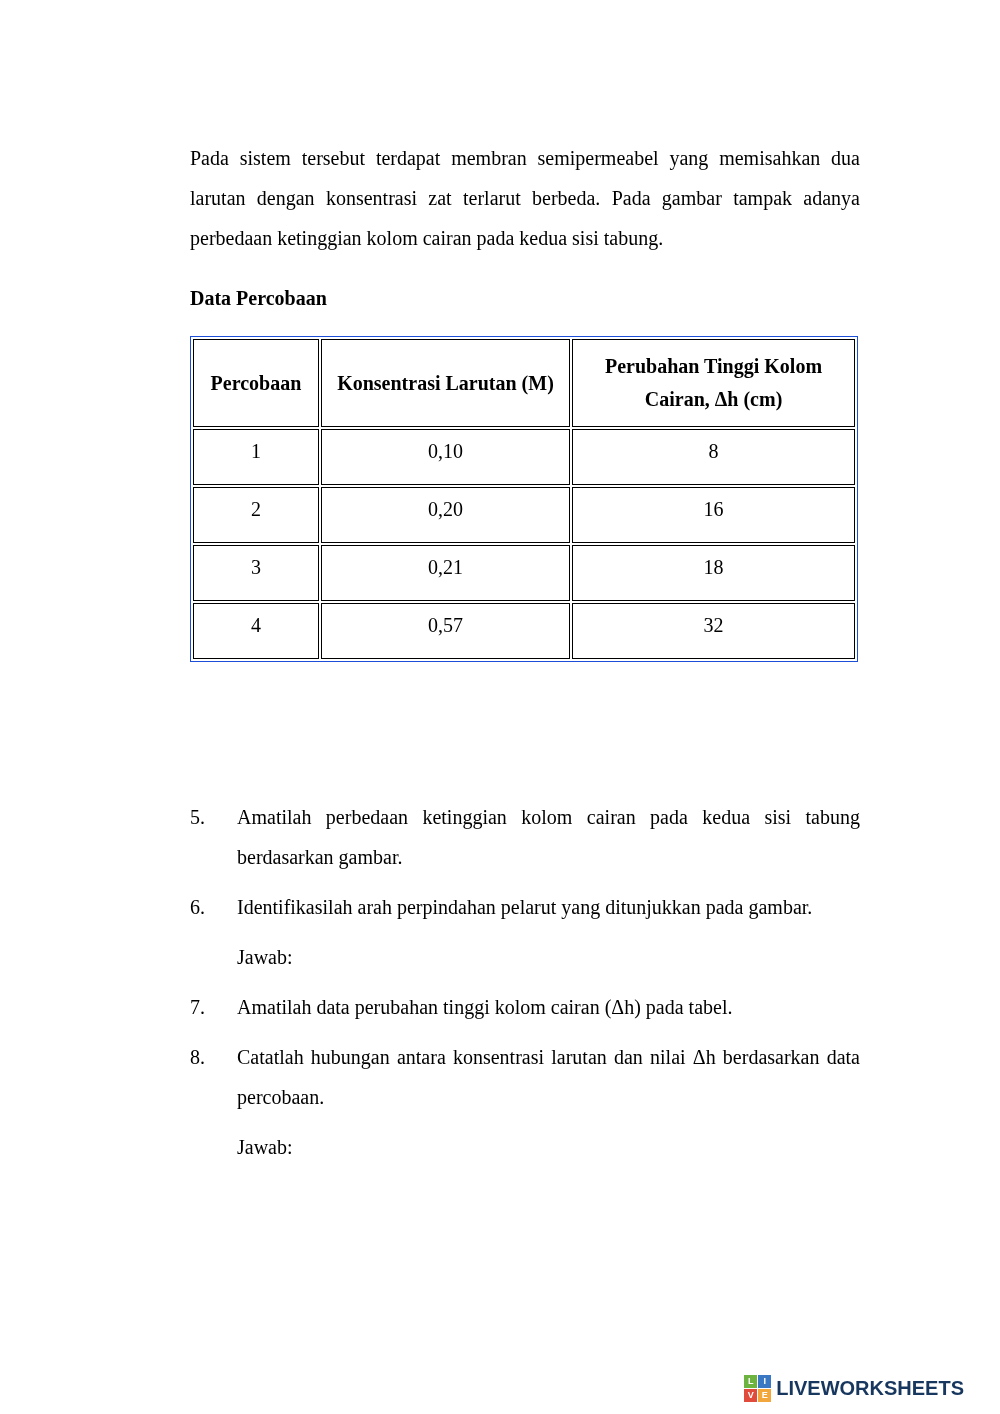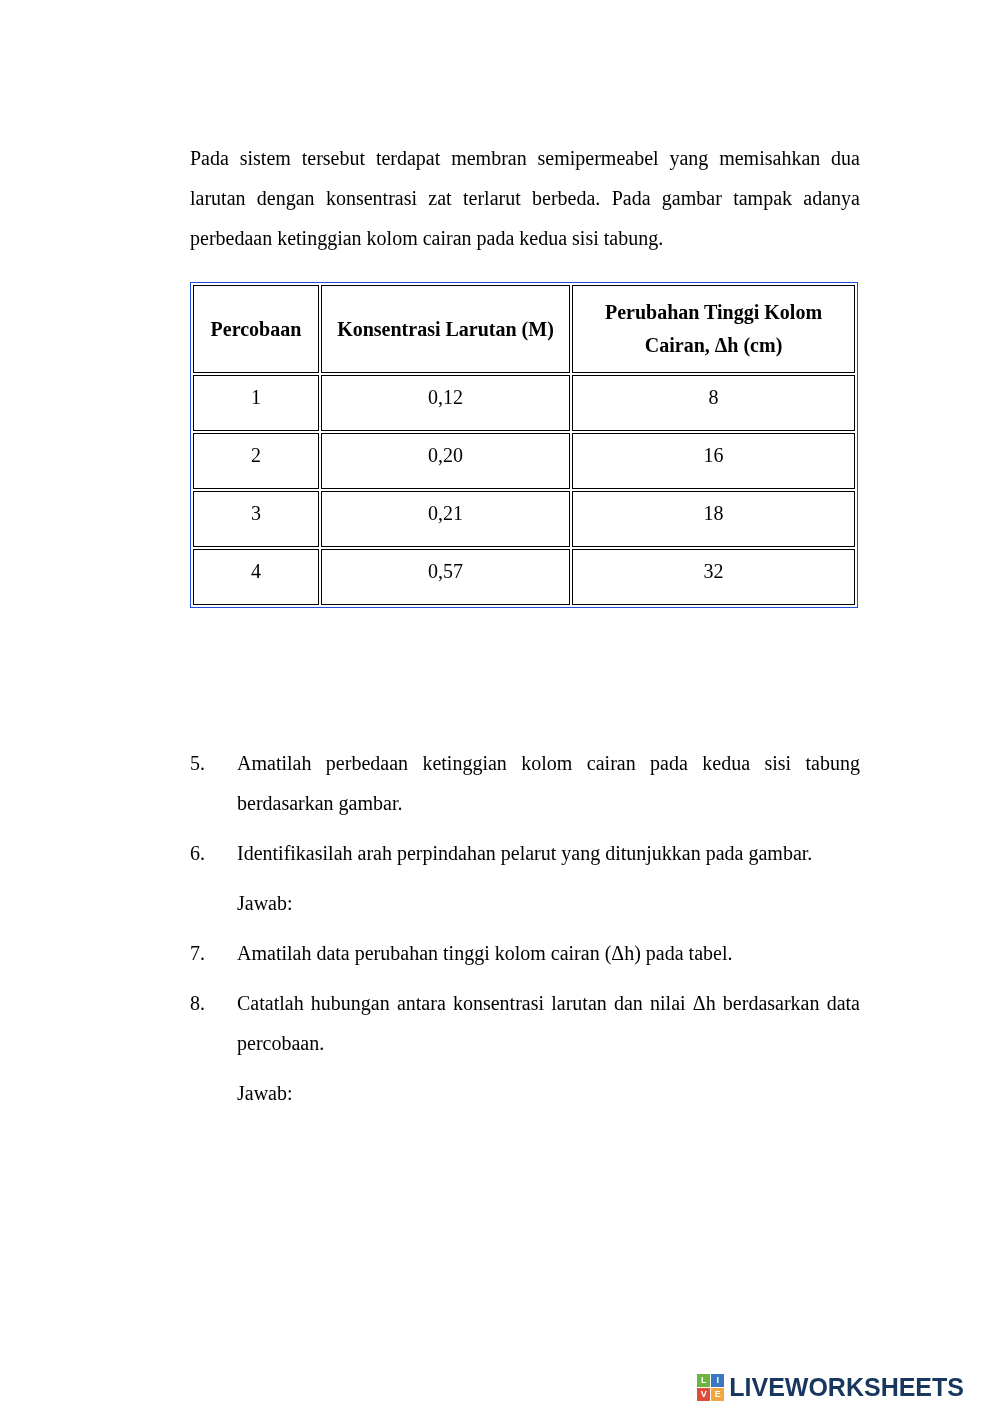--- a/index.html
+++ b/index.html
@@ -101,51 +101,52 @@
     font-family: "Liberation Sans", sans-serif;
     font-weight: bold;
     font-size: 9px;
     line-height: 13px;
     text-align: center;
     display: block;
   }
   .logo-brand {
     font-family: "Liberation Sans", sans-serif;
     font-weight: bold;
-    font-size: 25px;
+    font-size: 20px;
     color: #17375e;
     letter-spacing: 0px;
   }
 </style>
 </head>
 <body>
 
 <div class="page">
   <div class="content">
 
     <p class="para">Pada sistem tersebut terdapat membran semipermeabel yang memisahkan dua larutan dengan konsentrasi zat terlarut berbeda. Pada gambar tampak adanya perbedaan ketinggian kolom cairan pada kedua sisi tabung.</p>
 
+    <h3 class="heading">Data Percobaan</h3>
 
     <table class="data-table">
       <colgroup>
         <col style="width:126px">
         <col style="width:250px">
         <col style="width:284px">
       </colgroup>
       <thead>
         <tr>
           <th>Percobaan</th>
           <th>Konsentrasi Larutan (M)</th>
           <th>Perubahan Tinggi Kolom Cairan, Δh (cm)</th>
         </tr>
       </thead>
       <tbody>
         <tr>
           <td>1</td>
-          <td>0,12</td>
+          <td>0,10</td>
           <td>8</td>
         </tr>
         <tr>
           <td>2</td>
           <td>0,20</td>
           <td>16</td>
         </tr>
         <tr>
           <td>3</td>
           <td>0,21</td>

